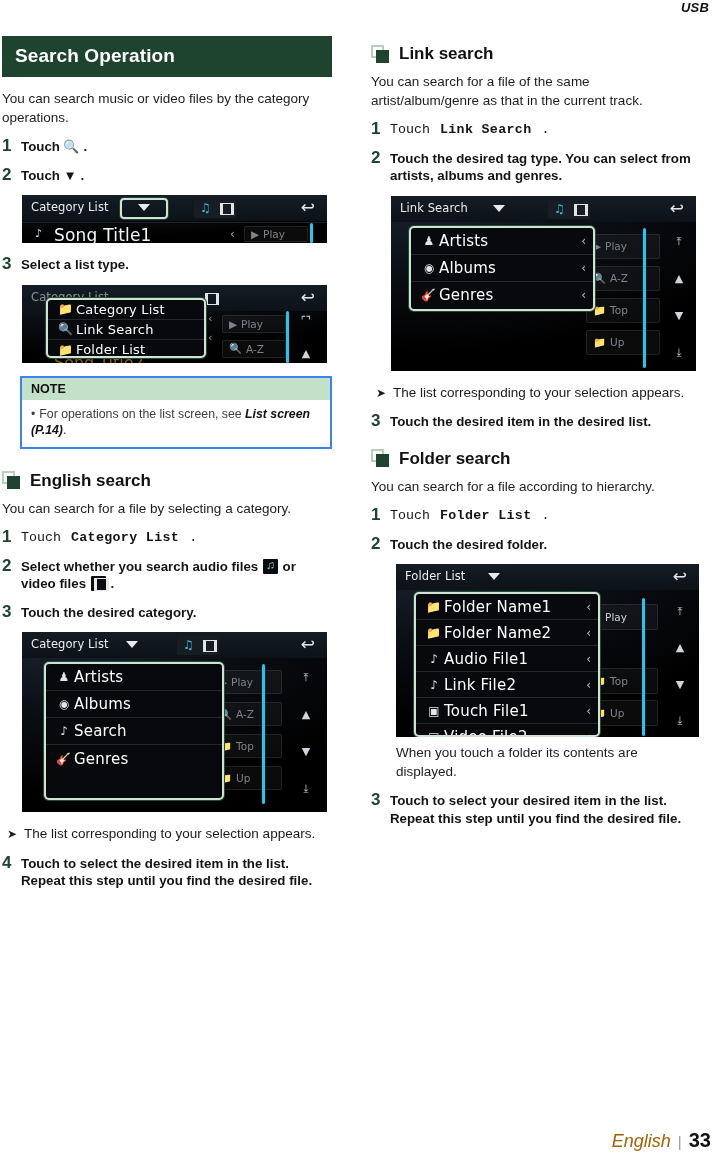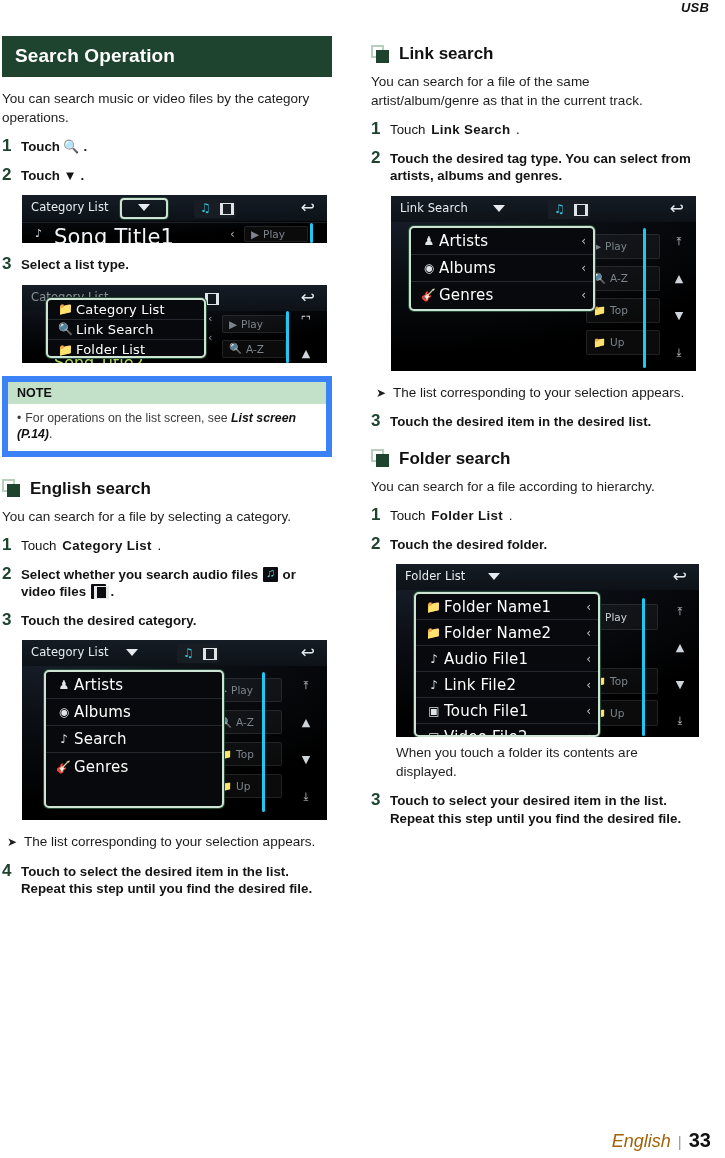--- a/index.html
+++ b/index.html
@@ -43,21 +43,21 @@
   .step { display: flex; margin-bottom: 11px; }
   .step .num {
     color: #1e4430; font-weight: bold; font-size: 17px;
     width: 19px; flex: 0 0 19px; line-height: 17px;
     margin-top: -1px;
   }
   .step .txt {
     font-size: 13.3px; font-weight: bold; line-height: 17.5px;
     color: #141414; flex: 1;
   }
-  .step .txt.normal { font-weight: normal; }
+  .step .txt.normal { font-weight: normal; font-family: Liberation Mono, monospace; }
 
   
   .keycap {
     font-weight: bold; letter-spacing: .35px;
     padding: 0 1px; margin: 0 1px;
   }
 
   
   .mini-icon {
     display: inline-block; vertical-align: -3px;
@@ -77,21 +77,21 @@
   
   .result { display: flex; margin: 7px 0 11px 0; }
   .result .arrow {
     color: #1d1d1d; font-size: 12px; width: 22px; flex: 0 0 22px;
     padding-left: 5px; line-height: 18px;
   }
   .result .txt { font-size: 13.5px; line-height: 18.5px; flex: 1; }
 
   
   .note-box {
-    border: 6px solid #3b82f6; margin: 6px 0 22px 0;
+    border: 2px solid #3b82f6; margin: 6px 0 22px 18px;
   }
   .note-head {
     background: #c3e0c9; color: #111; font-weight: bold;
     font-size: 12.5px; padding: 4px 9px 4px 9px;
   }
   .note-body {
     background: #fff; padding: 6px 9px 8px 9px;
     font-size: 12.3px; line-height: 16.5px; color: #3d3d3d;
   }
   .note-body .bullet { margin-right: 4px; }
@@ -193,21 +193,21 @@
     align-items: center; justify-content: space-between;
     color: #cfd5da; font-size: 11px;
   }
   .navcol span { line-height: 1; }
 
   .shot .fakerow {
     position: absolute; left: 0; right: 0;
     border-bottom: 1px solid #1c2128;
   }
   .shot .songrow {
-    position: absolute; font-size: 21px; color: #f2f5f7; letter-spacing: .2px;
+    position: absolute; font-size: 17px; color: #f2f5f7; letter-spacing: .2px;
   }
 
   .cap {
     font-size: 13.5px; line-height: 18.5px; color: #1d1d1d;
     margin: -6px 0 11px 0;
   }
 
   
   .footer {
     position: absolute; right: 14px; bottom: 6px;
@@ -288,21 +288,21 @@
       </div>
       <div class="ctrl" style="left:200px;top:55px;width:64px;height:18px;">
         <span>🔍</span>
         <span>A-Z</span>
       </div>
       <div class="navcol" style="left:272px;top:30px;width:24px;height:44px;">
         <span>⌜⌝</span>
         <span>▲</span>
       </div>
       <div class="scrollbar" style="left:264px;top:26px;height:52px;"></div>
-      <div style="position:absolute;left:32px;top:68px;font-size:16px;color:#bef264;opacity:.9;">Song Title2</div>
+      <div style="position:absolute;left:32px;top:68px;font-size:16px;color:#a16207;opacity:.9;">Song Title2</div>
 
       <div class="dd" style="left:24px;top:13px;width:160px;height:60px;">
         <div class="row" style="height:20px;">
           <span class="ico">📁</span>
           <span class="lbl" style="font-size:13px;">Category List</span>
         </div>
         <div class="row" style="height:20px;">
           <span class="ico">🔍</span>
           <span class="lbl" style="font-size:13px;">Link Search</span>
         </div>

